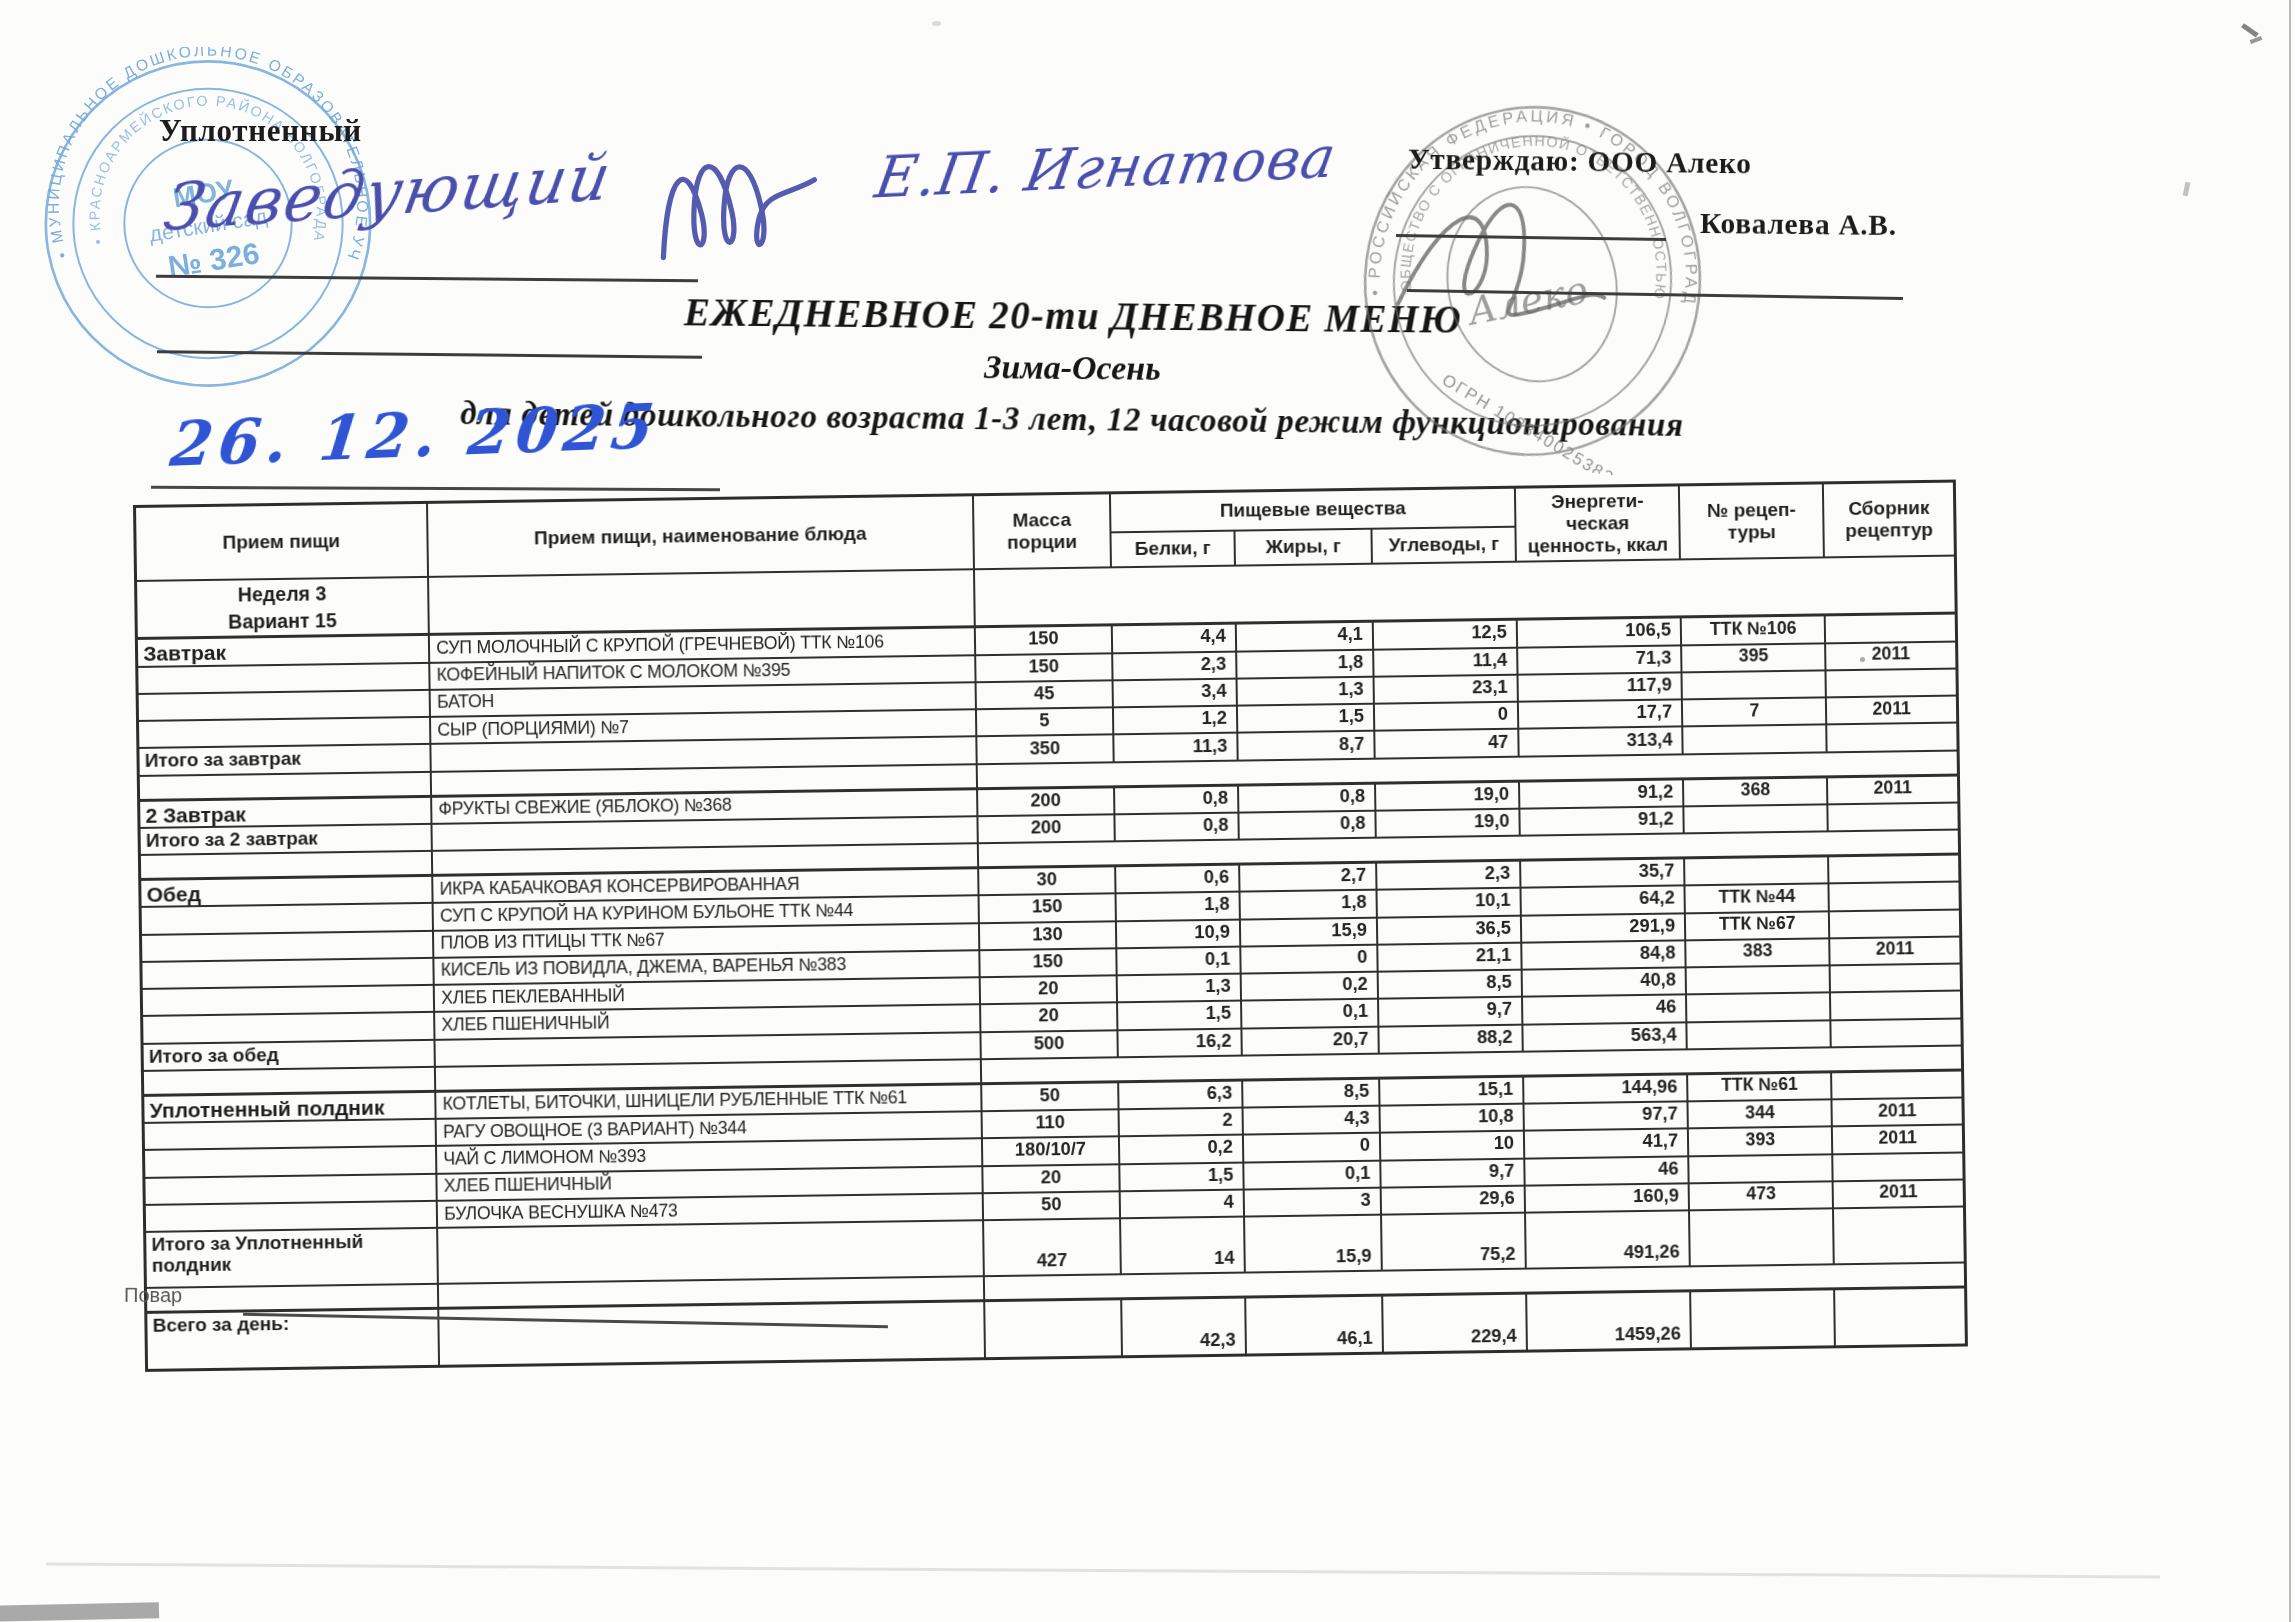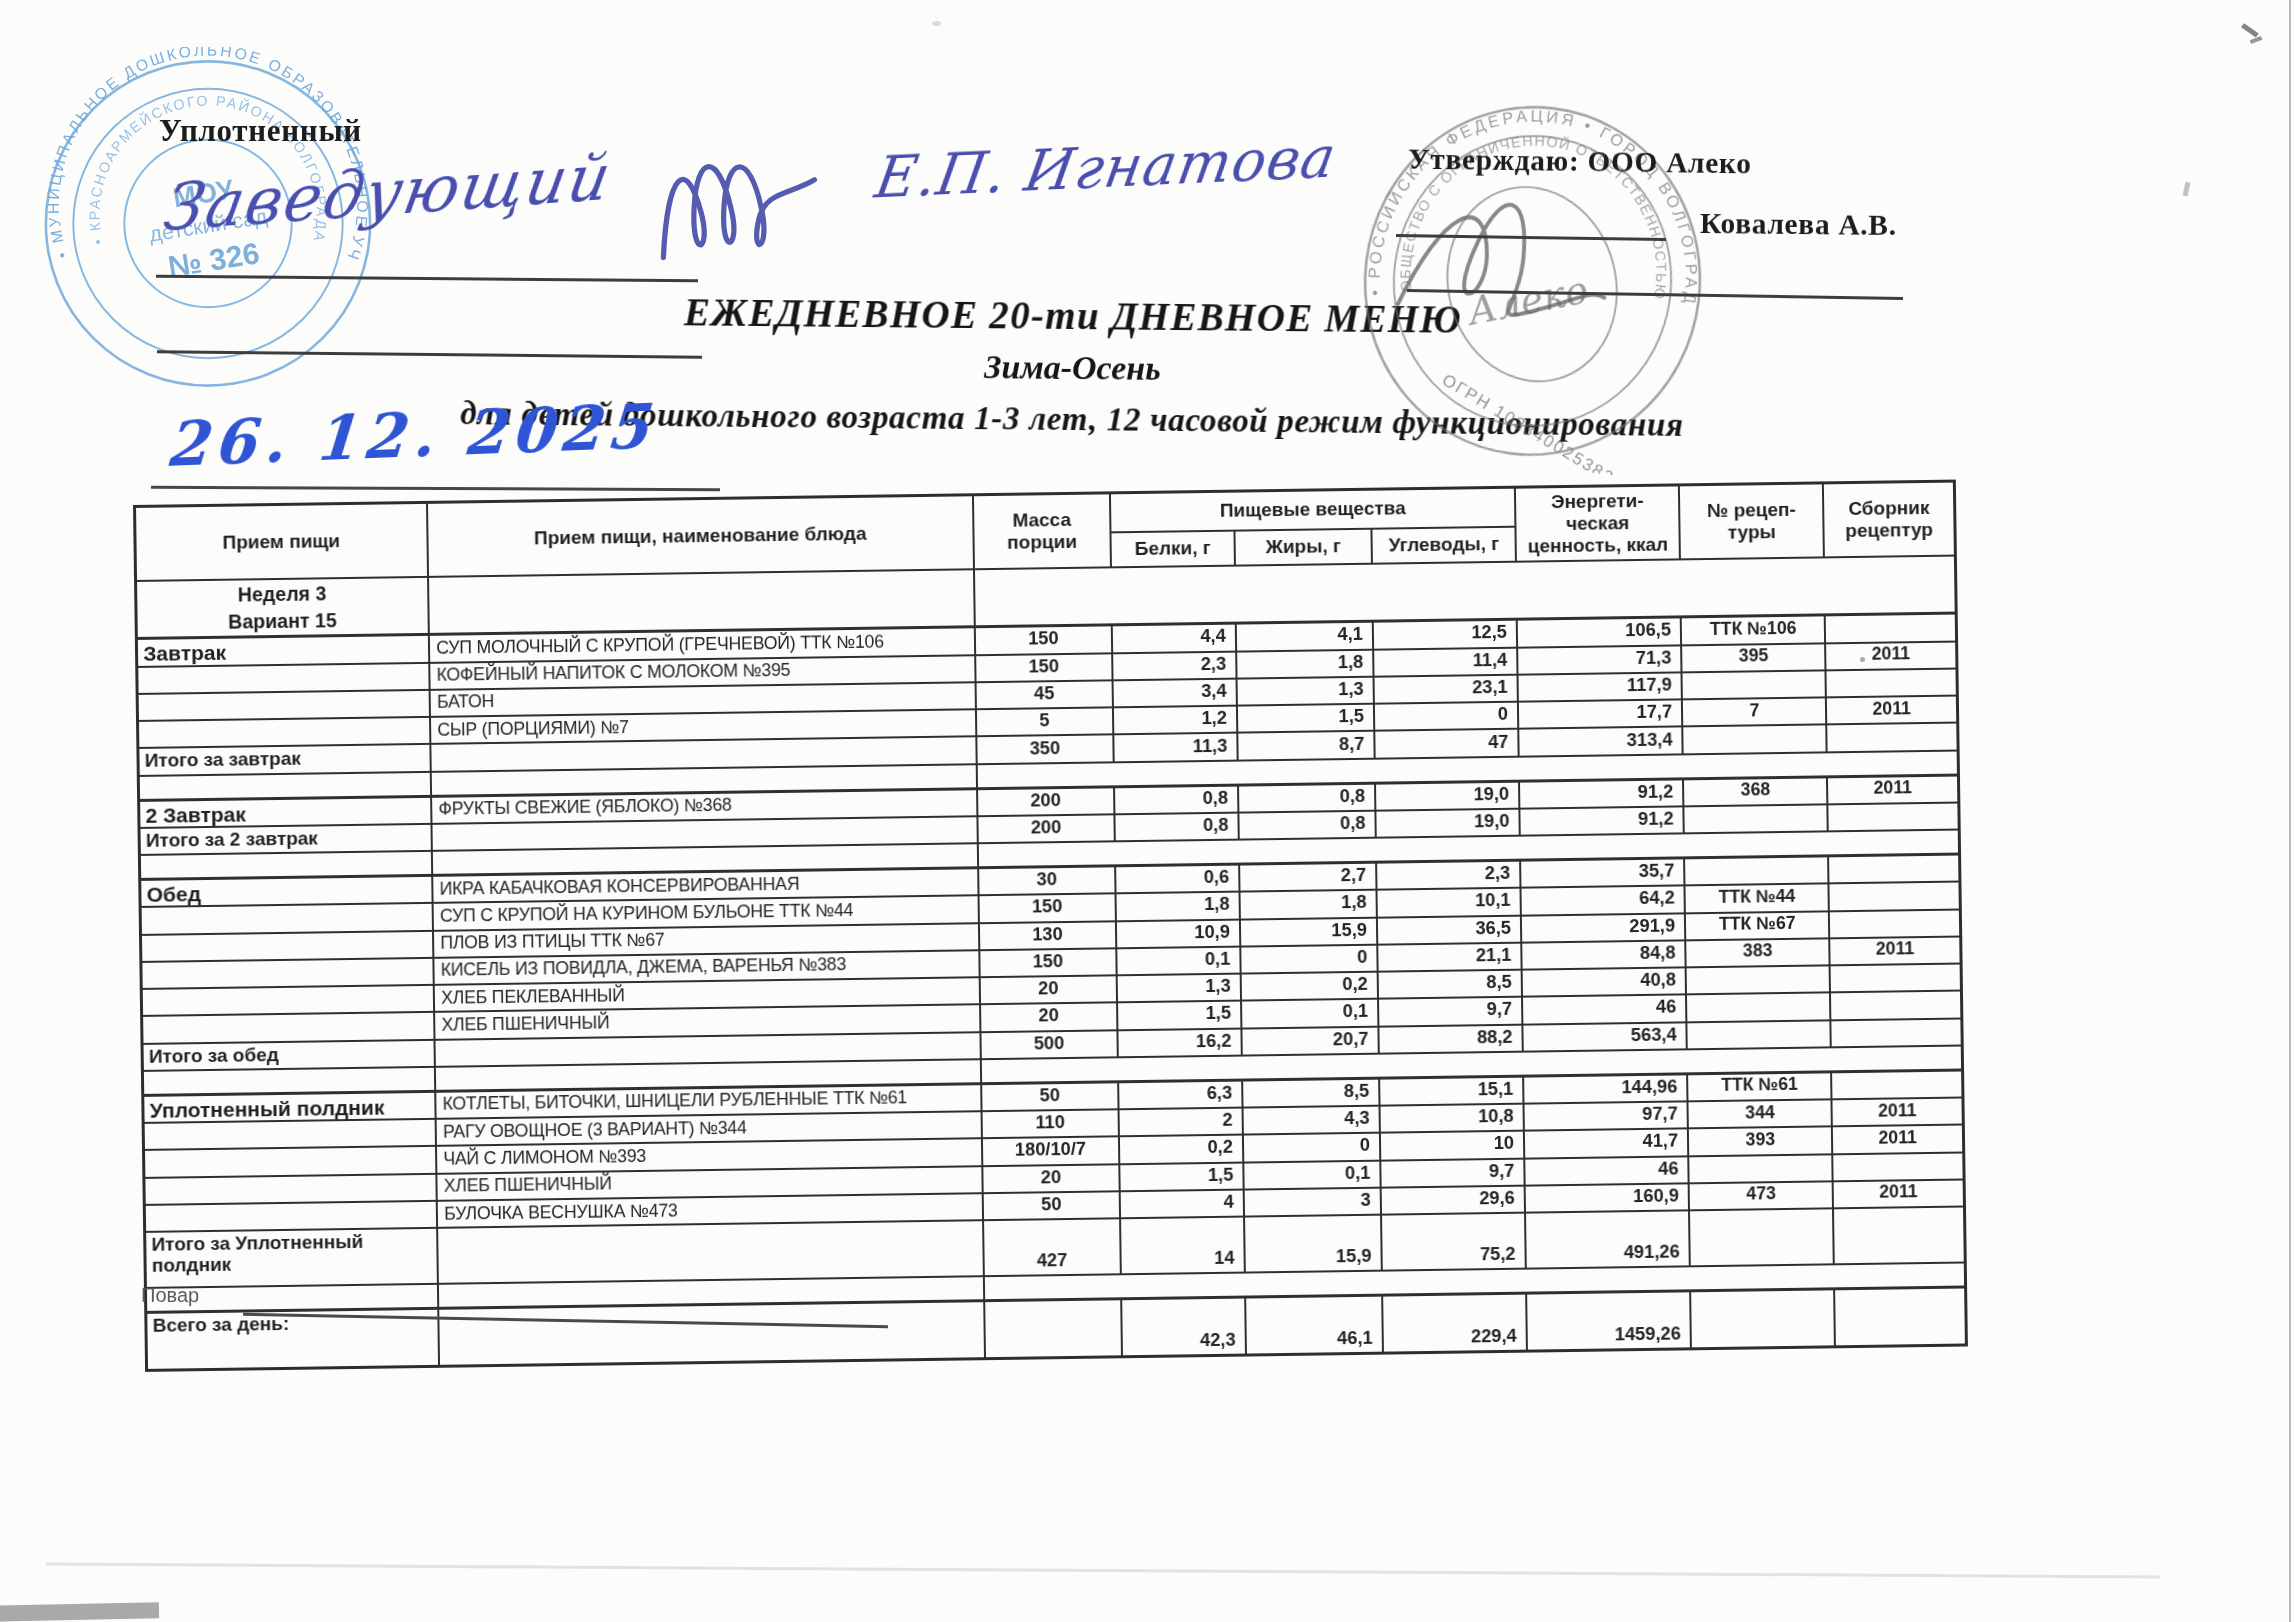--- a/index.html
+++ b/index.html
@@ -64,21 +64,21 @@
           letter-spacing:-0.2px;line-height:1.05;color:#242424;}
   td.mass{font-size:18.3px;font-weight:bold;text-align:center;vertical-align:bottom;padding:0 2.6px 3.3px;}
   td.num{font-size:18.3px;font-weight:bold;text-align:right;vertical-align:bottom;padding:0 9.2px 3.3px 1.3px;}
   td.rec,td.src{font-size:17.7px;font-weight:bold;text-align:center;vertical-align:bottom;padding:0 2.6px 3.9px;}
   tr.dish{height:25px;} tr.total{height:27.5px;}
   tr.total-tall{height:56px;} tr.grand{height:58px;}
   tr.gap td{height:19.6px;border-top:2px solid #2f2f2f;border-bottom:2px solid #2f2f2f;}
   tr.sect td{border-top-width:3.3px;}
 
   
-  .cook{position:absolute;left:141px;top:1284px;font-size:20px;color:#5a5a5a;z-index:1;
+  .cook{position:absolute;left:124px;top:1284px;font-size:20px;color:#5a5a5a;z-index:1;
         transform:rotate(0.4deg);filter:blur(0.2px);}
   .cook-line{position:absolute;left:243px;top:1319px;width:645px;height:2.6px;background:#4a4a4a;
              transform:rotate(1.1deg);z-index:1;}
 
   
   .artifact{position:absolute;z-index:5;}
   .a-right-edge{right:3.9px;top:0;width:2px;height:1623px;background:rgba(45,45,45,0.32);}
   .a-bottom-smudge{left:46px;top:1569px;width:2114px;height:2.6px;background:rgba(70,70,70,0.14);
                    transform:rotate(0.35deg);}
   .a-corner-bl{left:-5.2px;top:1604px;width:164px;height:15.7px;background:#454545;opacity:0.45;

